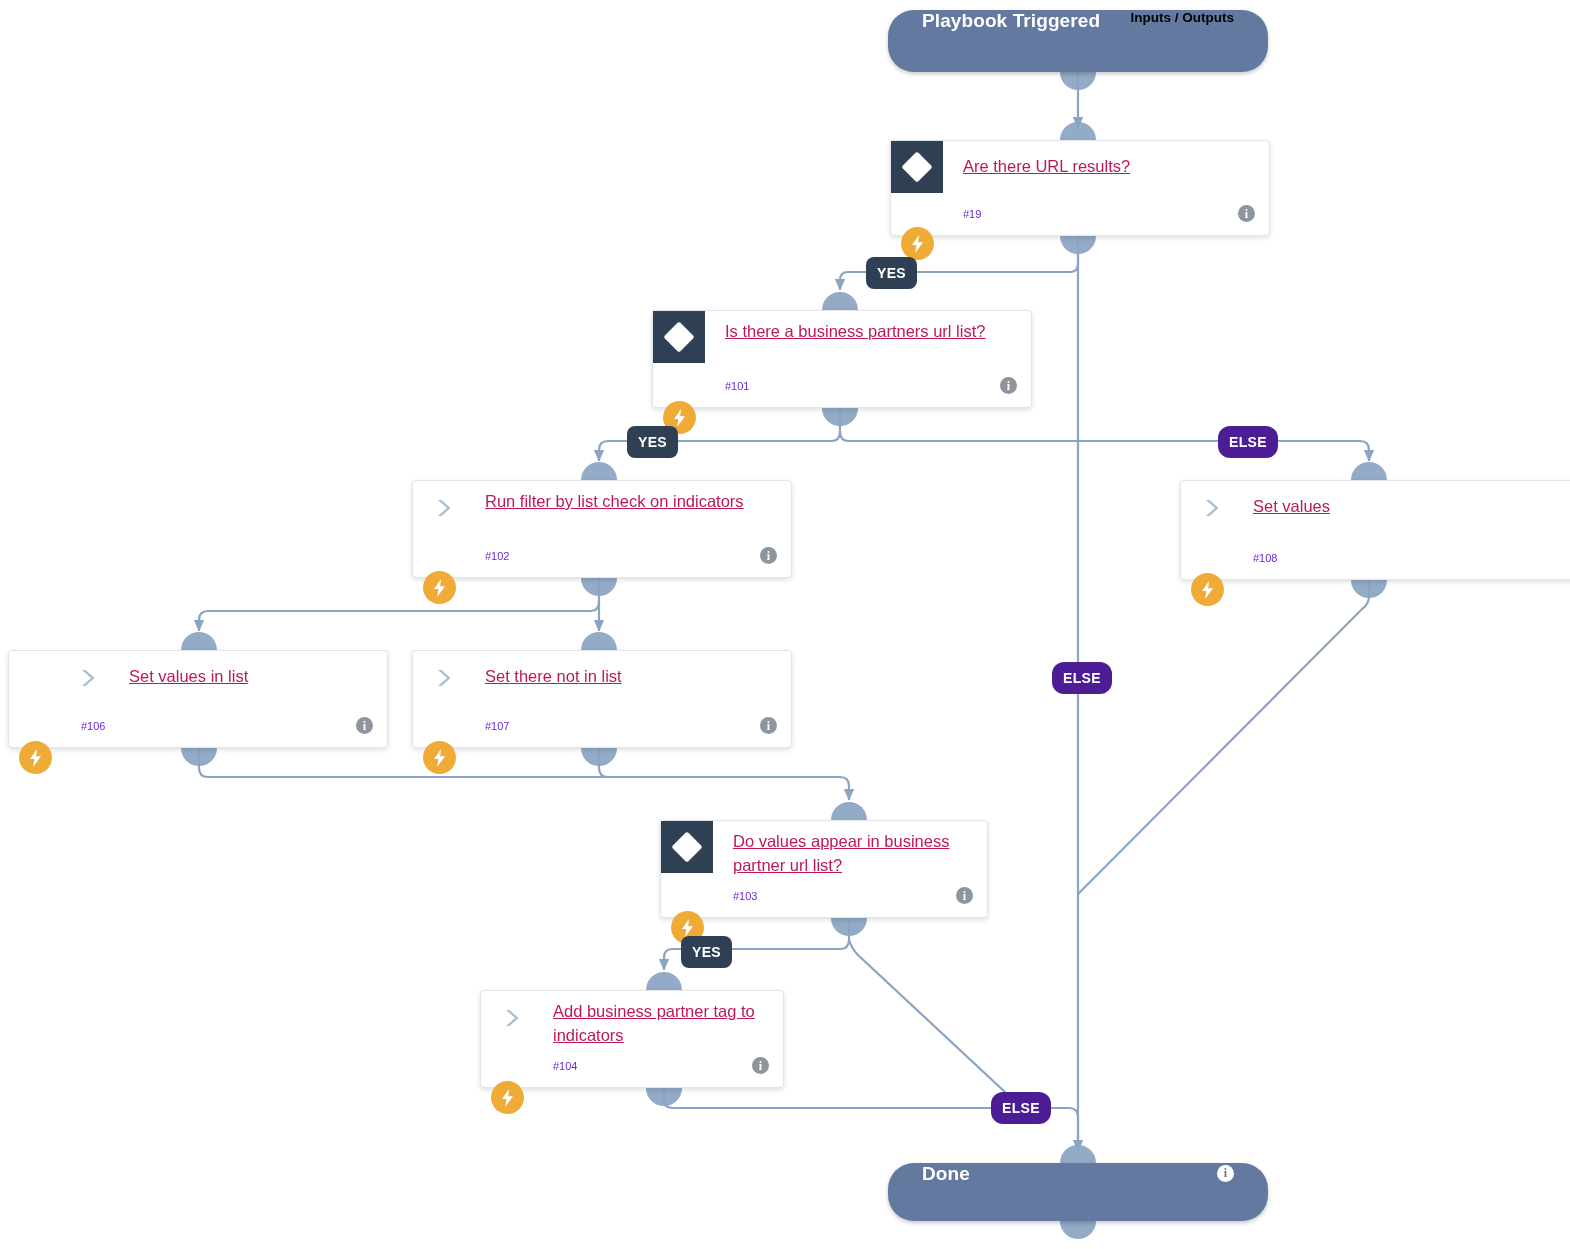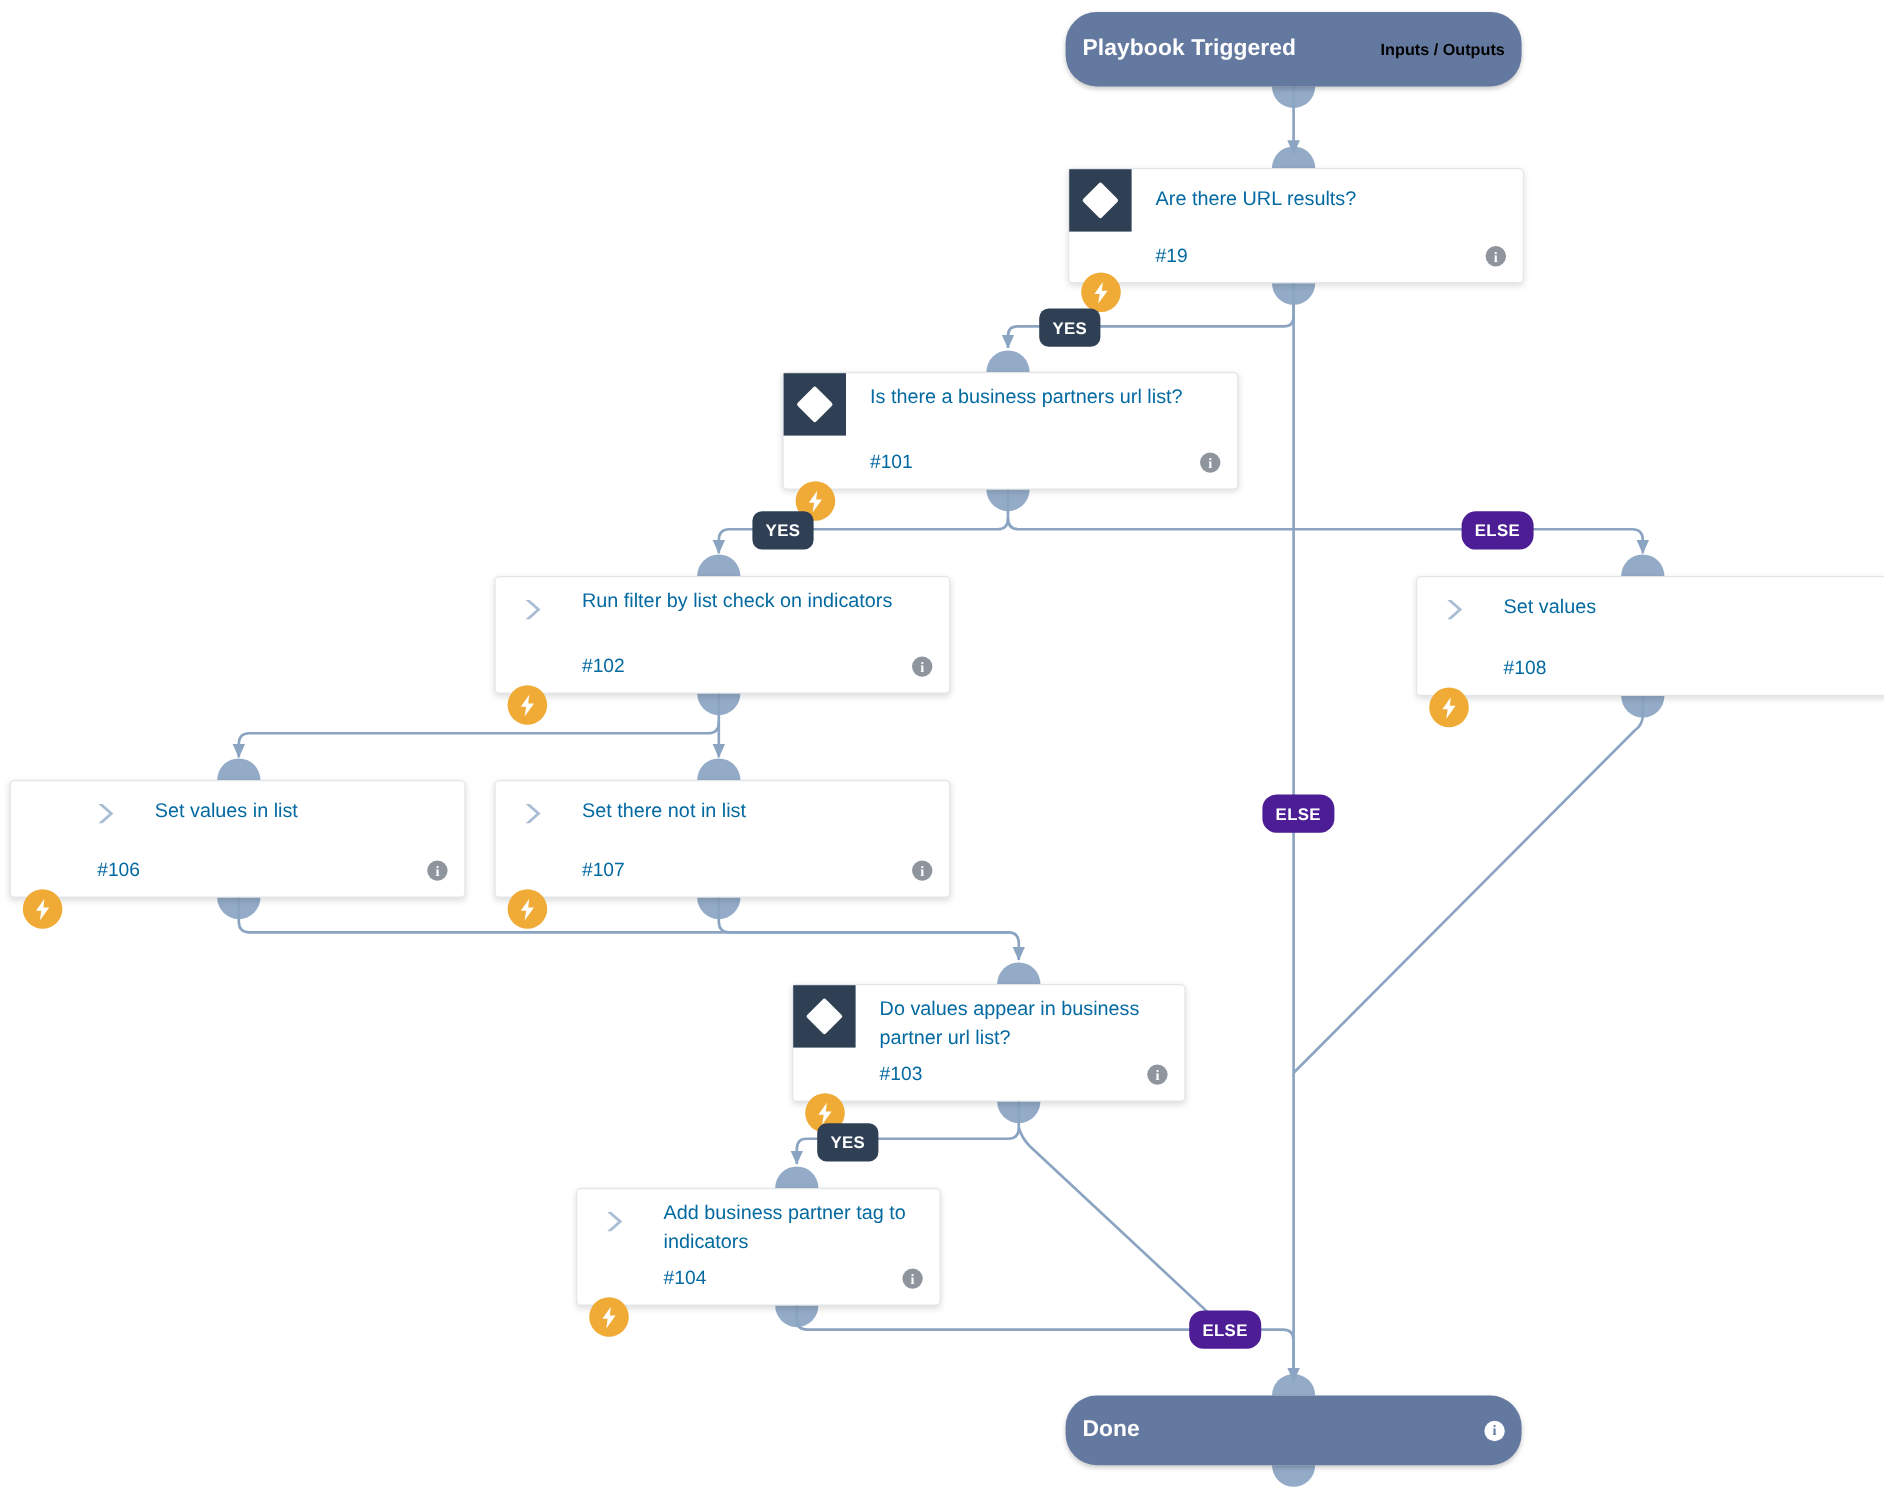--- a/index.html
+++ b/index.html
@@ -33,22 +33,21 @@
   }
 
   
   .terminal {
     position: absolute;
     box-sizing: border-box;
     background: #64799f;
     border-radius: 26px;
     box-shadow: 0 2px 4px rgba(0,0,0,0.22);
     display: flex;
-    align-items: center;
-    padding: 0 14px;
+    padding: 0 34px;
     color: #ffffff;
   }
   .terminal .t-title {
     font-size: 19px;
     font-weight: bold;
     letter-spacing: 0.1px;
     white-space: nowrap;
   }
   .terminal .t-sub {
     margin-left: auto;
@@ -71,42 +70,43 @@
     box-shadow: 0 2px 5px rgba(0,0,0,0.13);
   }
   .card .card-head {
     position: relative;
     height: 52px;
     display: flex;
     align-items: center;
   }
   .card .card-title {
     font-size: 16.5px;
-    color: #0369a1;
+    color: #be185d;
     line-height: 24px;
     position: absolute;
     left: 72px;
     top: 13px;
     right: 16px;
+    text-decoration: underline;
   }
   .card.two-line .card-title { top: 8px; }
   .card .card-foot {
     position: absolute;
     left: 0;
     bottom: 0;
     right: 0;
     height: 42px;
     display: flex;
     align-items: center;
   }
   .card .card-id {
     position: absolute;
     left: 72px;
-    font-size: 16px;
-    color: #0369a1;
+    font-size: 11px;
+    color: #6d28d9;
     text-align: center;
   }
 
   
   .cond-box {
     position: absolute;
     left: 0;
     top: 0;
     width: 52px;
     height: 52px;

